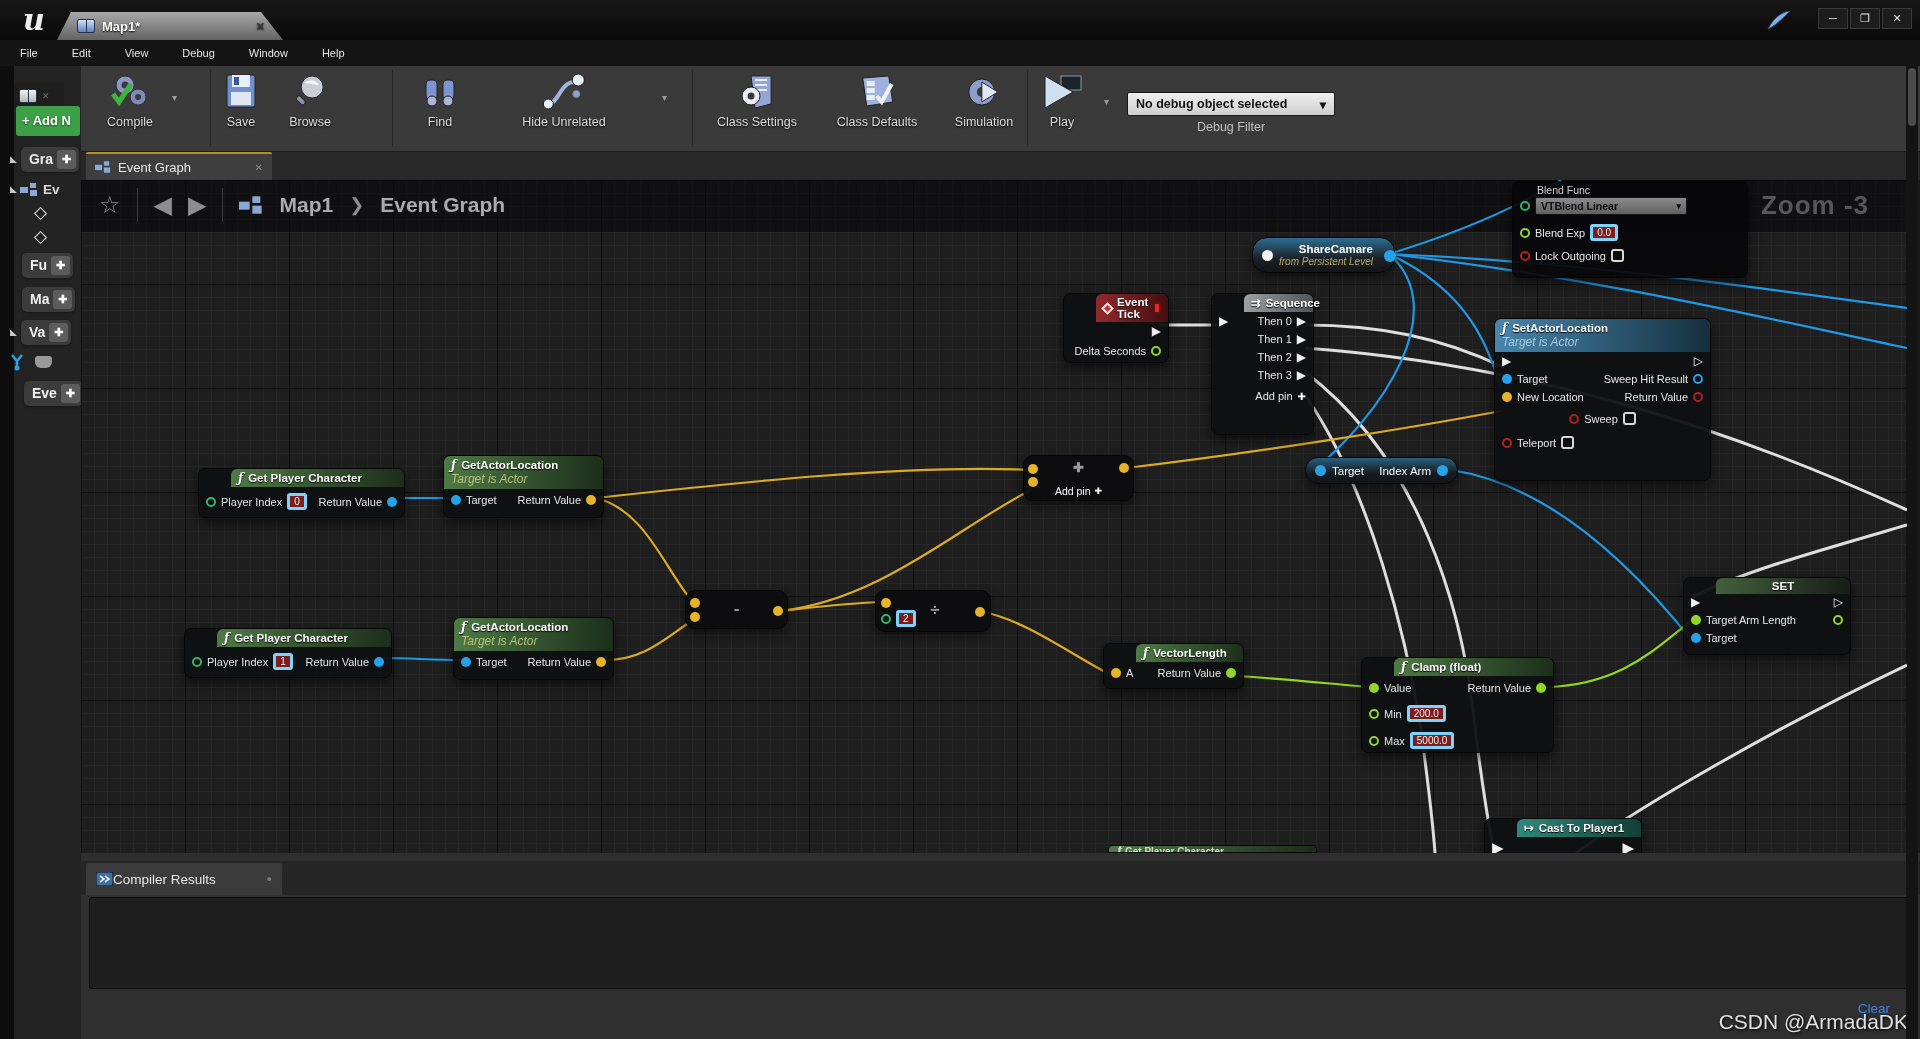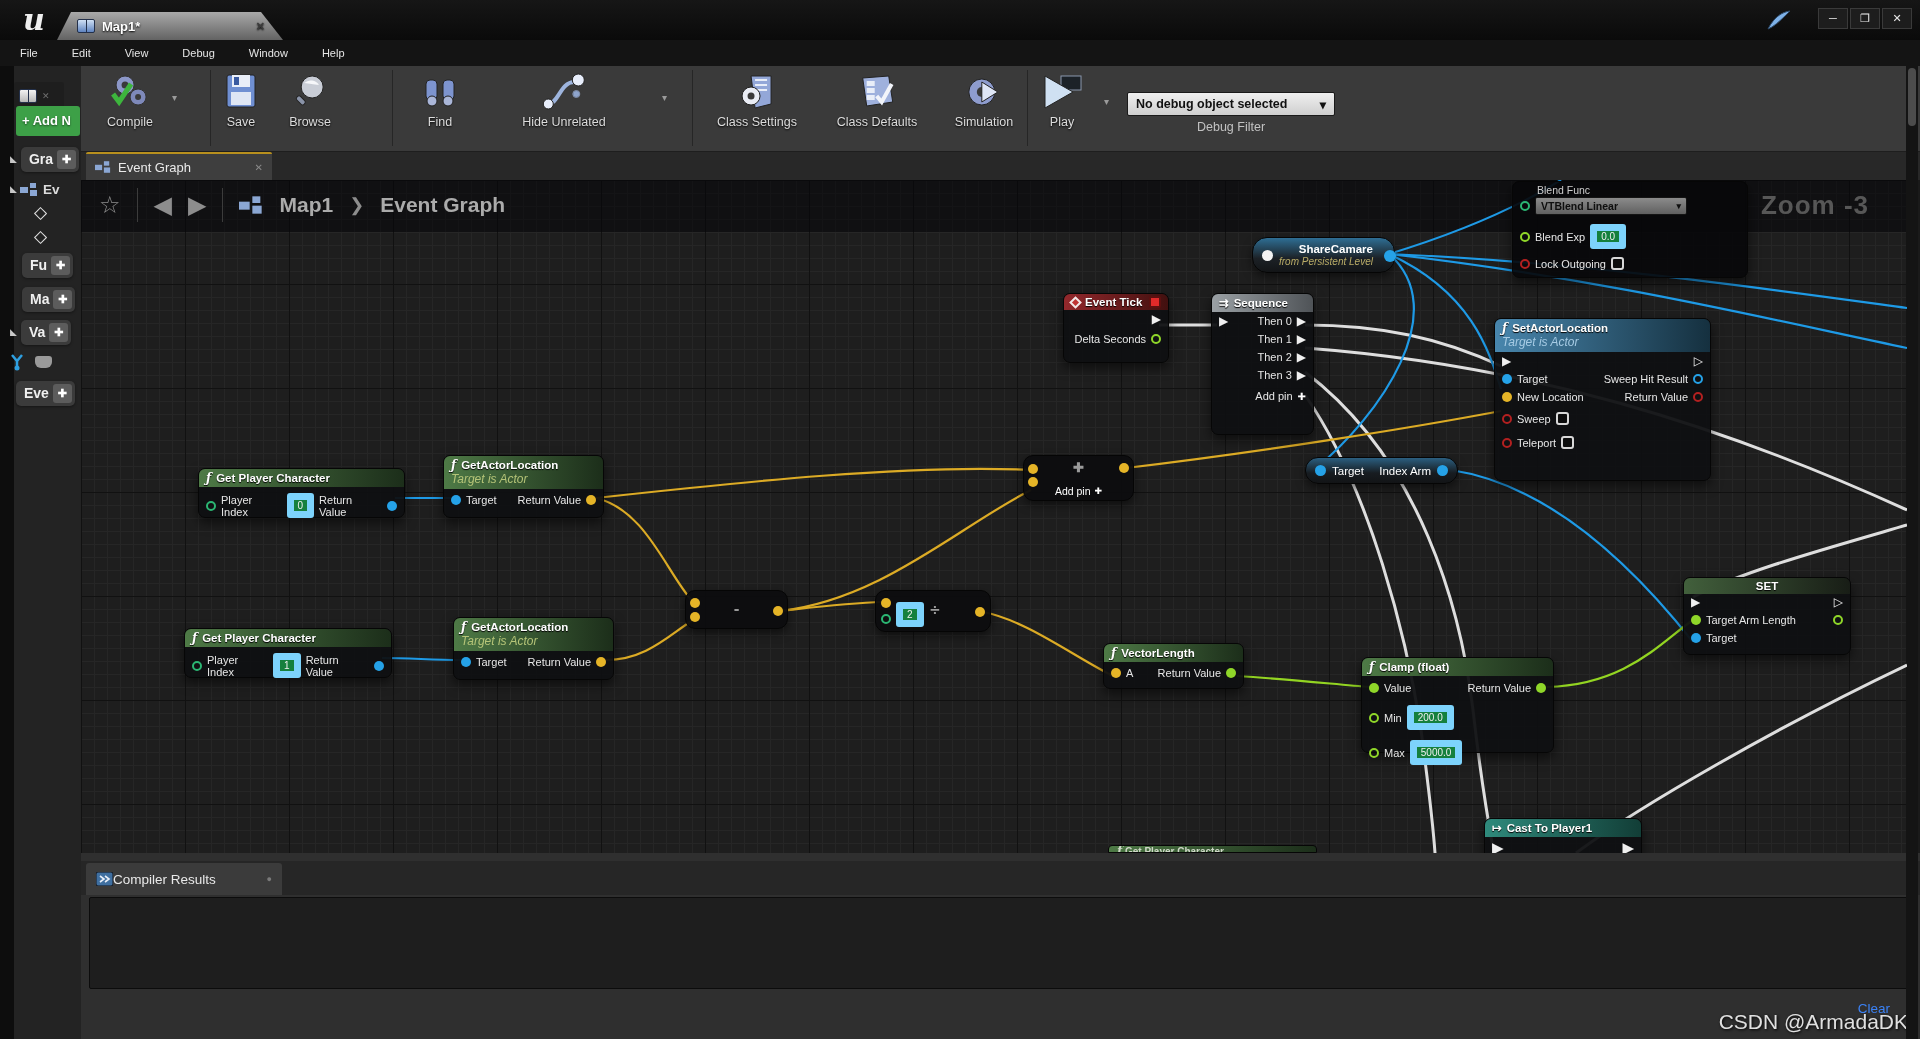--- a/index.html
+++ b/index.html
@@ -60,21 +60,21 @@
   #crumb { position:absolute; left:18px; top:8px; display:flex; align-items:center; gap:16px; color:#9f9f9f; z-index:6; }
   #crumb .gl { font-size:24px; color:#8d8d8d; }
   #crumb .big { font-size:21px; font-weight:bold; color:#ababab; }
   #crumb .vsep { width:1px; height:34px; background:#3c3c3c; }
   #zoom-label { position:absolute; right:38px; top:10px; color:#575757; font-size:26px; font-weight:bold; z-index:6; letter-spacing:1px; }
   #bp-watermark { position:absolute; left:985px; top:552px; color:#3b3b3b; font-size:70px; font-weight:800; letter-spacing:4px; white-space:nowrap; z-index:1; }
   #wires { position:absolute; left:0; top:0; z-index:2; }
 
   
   .node { position:absolute; background:rgba(15,16,18,.95); border:1px solid #060606; border-radius:7px; box-shadow:0 5px 12px rgba(0,0,0,.55); color:#e6e6e6; font-size:11px; z-index:3; }
-  .nh { display:flex; align-items:center; gap:5px; padding:2px 7px; border-radius:6px 6px 0 0; font-weight:bold; font-size:11.5px; color:#fff; text-shadow:0 1px 1px #000; }
+  .nh { display:flex; align-items:center; gap:5px; padding:2px 7px; border-radius:6px 6px 0 0; font-weight:bold; font-size:11.5px; color:#fff; text-shadow:0 1px 1px #000;margin-left:32px; }
   .nh2 { padding:2px 7px 3px; border-radius:6px 6px 0 0; }
   .nh2 .t { display:flex; align-items:center; gap:5px; font-weight:bold; font-size:11.5px; color:#fff; text-shadow:0 1px 1px #000; }
   .nh2 .sub { font-style:italic; font-size:12px; }
   .h-green { background:linear-gradient(90deg,#4e7a46,#1c2e1a); }
   .h-blue  { background:linear-gradient(90deg,#4886ad,#15303f); }
   .h-red   { background:linear-gradient(90deg,#93282c,#42100f); }
   .h-gray  { background:linear-gradient(90deg,#9aa0a4,#4f5357); }
   .h-teal  { background:linear-gradient(90deg,#2f8a7c,#123e37); }
   .h-set   { background:linear-gradient(90deg,#42603c,#181d16); }
   .sub-green { color:#b5c478; }
@@ -82,21 +82,21 @@
   .fn-gl { font-family:"DejaVu Serif", serif; font-style:italic; font-size:12px; }
   .row { display:flex; align-items:center; gap:5px; padding:3px 7px; }
   .row.out { justify-content:flex-end; }
   .row.between { justify-content:space-between; }
   .cell { display:flex; align-items:center; gap:5px; }
   .pin { width:10px; height:10px; border-radius:50%; flex:none; }
   .p-blue{background:#25a2e8}.p-yellow{background:#e5b427}.p-green{background:#8fd629}.p-white{background:#f2f2f2}
   .hollow { background:transparent !important; border:2px solid; }
   .hc-blue{border-color:#25a2e8}.hc-green{border-color:#8fd629}.hc-red{border-color:#b32020}.hc-teal{border-color:#2bb673}
   .exec { color:#f0f0f0; font-size:12px; line-height:1; }
-  .valbox { background:#15803d; border:7px solid #7dd3fc; border-radius:3px; padding:0 4px; font-size:10px; color:#efefef; min-width:16px; text-align:center; }
+  .valbox { background:#7f1d1d; border:3px solid #7dd3fc; border-radius:3px; padding:0 4px; font-size:10px; color:#efefef; min-width:16px; text-align:center; }
   .chk { width:13px; height:13px; border:2px solid #d8d8d8; border-radius:3px; background:#0d0d0d; flex:none; }
   .badge-red { width:12px; height:12px; background:#e02a2a; border:2px solid #5c1010; border-radius:2px; margin-left:auto; }
   .pill { position:absolute; display:flex; align-items:center; gap:6px; padding:0 9px; border:1px solid #050505; box-shadow:0 4px 10px rgba(0,0,0,.5); color:#fff; font-size:11.5px; font-weight:bold; z-index:3; }
   .opnode { position:absolute; background:rgba(13,13,15,.96); border:1px solid #050505; border-radius:10px; box-shadow:0 4px 10px rgba(0,0,0,.5); color:#9c9c9c; z-index:3; }
   .opgl { position:absolute; left:50%; top:50%; transform:translate(-50%,-55%); font-size:17px; font-weight:bold; color:#9a9a9a; }
   .select-box { background:linear-gradient(#8b8b8b,#606060); border:1px solid #141414; border-radius:2px; color:#0f0f0f; font-size:10.5px; font-weight:bold; height:18px; display:flex; align-items:center; justify-content:space-between; padding:0 5px; width:152px; }
 
   
   #compiler { position:absolute; left:81px; top:853px; width:1839px; height:186px; background:#2f2f2f; }
   #compiler-tabbar { position:absolute; left:0; top:8px; width:1839px; height:34px; background:#262626; }
@@ -292,21 +292,21 @@
         </span>
     </div>
     <div class="side-row" style="top:283px;">
       <svg width="15" height="17" viewBox="0 0 15 17" style="margin-left:10px;">
         <path d="M2 1 L7 7 L12 1 M7 7 L7 12" stroke="#2e9fe0" stroke-width="2.5" fill="none"></path>
           <circle cx="7" cy="14" r="2.5" fill="#2e9fe0"></circle>
       </svg>
       <span class="eye-shape"></span>
     </div>
     <div class="side-row" style="top:314px;">
-      <span class="side-btn" style="margin-left:16px;justify-content:flex-end;">
+      <span class="side-btn" style="margin-left:24px;justify-content:flex-end;">
           <span>Eve</span>
           <span class="plusbox">✚</span>
         </span>
     </div>
   </div>
 
   <div id="graph-tabbar">
     <div id="eventgraph-tab">
       <svg width="16" height="14" viewBox="0 0 18 15">
         <rect x="0" y="5" width="8" height="6" fill="#8ba7d4"></rect>
@@ -473,21 +473,21 @@
       <div class="row between">
         <span class="cell">
             <span class="pin p-yellow"></span>
             <span>New Location</span>
           </span>
         <span class="cell">
             <span>Return Value</span>
             <span class="pin hollow hc-red"></span>
           </span>
       </div>
-      <div class="row" style="padding-top:6px;">
+      <div class="row" style="padding-top:6px;justify-content:center;">
         <span class="pin hollow hc-red"></span>
         <span>Sweep</span>
         <span class="chk"></span>
       </div>
       <div class="row" style="padding-top:8px;">
         <span class="pin hollow hc-red"></span>
         <span>Teleport</span>
         <span class="chk"></span>
       </div>
     </div>

